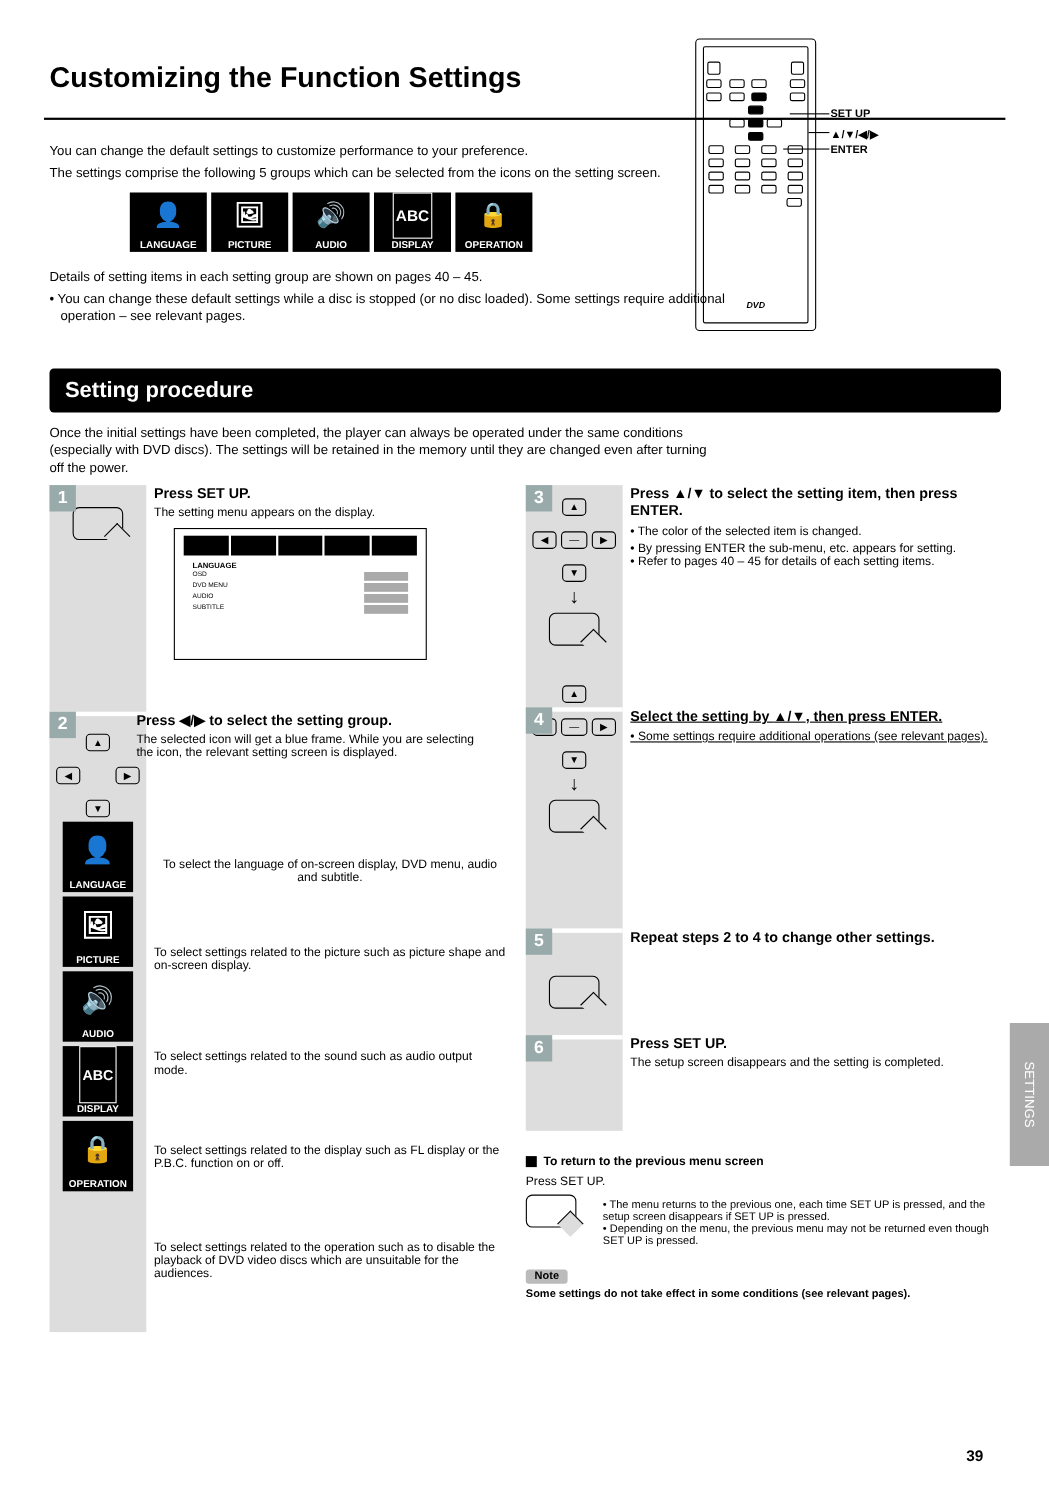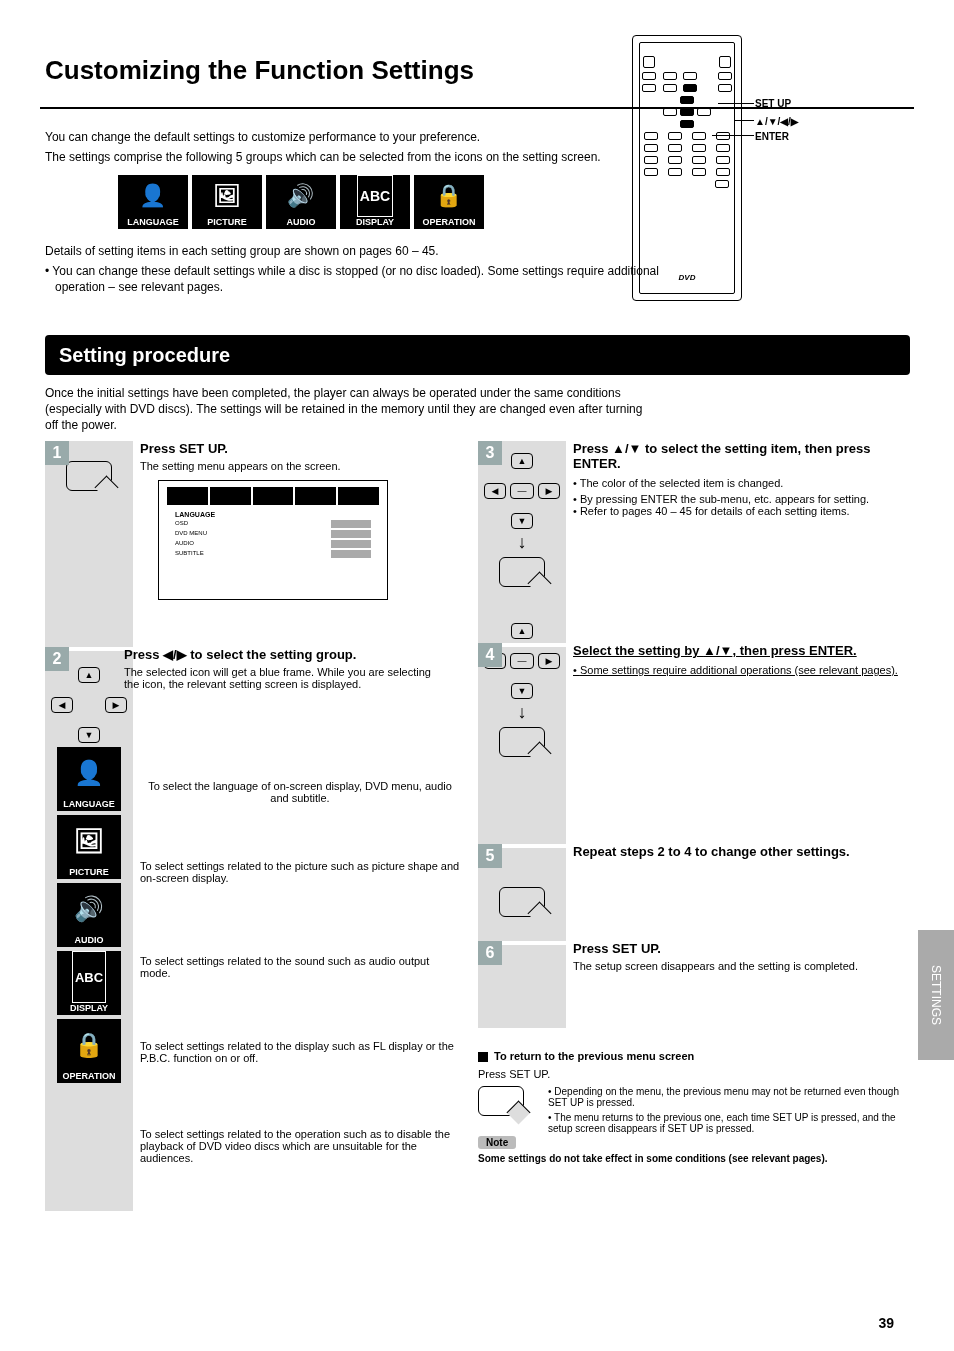--- a/index.html
+++ b/index.html
@@ -199,21 +199,21 @@
     <div class="icon-box">
         <div class="glyph" style="font-size:14px;border:1px solid #fff;padding:1px 2px;">ABC</div>
         <div class="caption">DISPLAY</div>
       </div>
     <div class="icon-box">
         <div class="glyph">🔒</div>
         <div class="caption">OPERATION</div>
       </div>
   </div>
 
-  <div class="intro-line" style="top:244px;">Details of setting items in each setting group are shown on pages 60 – 45.</div>
+  <div class="intro-line" style="top:244px;">Details of setting items in each setting group are shown on pages 40 – 45.</div>
   <div class="intro-line" style="top:264px;">• You can change these default settings while a disc is stopped (or no disc loaded). Some settings require additional</div>
   <div class="intro-line" style="top:280px;left:55px;">operation – see relevant pages.</div>
 
   <div class="black-bar">
       <span>Setting procedure</span>
     </div>
 
   <div class="sub-head" style="top:386px;">Once the initial settings have been completed, the player can always be operated under the same conditions</div>
   <div class="sub-head" style="top:402px;">(especially with DVD discs). The settings will be retained in the memory until they are changed even after turning</div>
   <div class="sub-head" style="top:418px;">off the power.</div>
@@ -288,21 +288,21 @@
 
   <div class="step-number" style="top:441px;left:45px;">1</div>
   <div class="step-number" style="top:647px;left:45px;">2</div>
   <div class="step-number" style="top:441px;left:478px;">3</div>
   <div class="step-number" style="top:643px;left:478px;">4</div>
   <div class="step-number" style="top:844px;left:478px;">5</div>
   <div class="step-number" style="top:941px;left:478px;">6</div>
 
   <div class="step-body" style="top:441px;left:140px;width:320px;">
     <div class="step-title">Press SET UP.</div>
-    <div style="margin-top:4px;">The setting menu appears on the screen.</div>
+    <div style="margin-top:4px;">The setting menu appears on the display.</div>
     <div class="screen-mock" style="margin-left:18px;">
       <div style="display:flex;gap:2px;margin:6px 8px;">
         <div style="flex:1;height:18px;background:#000;"></div>
         <div style="flex:1;height:18px;background:#000;"></div>
         <div style="flex:1;height:18px;background:#000;"></div>
         <div style="flex:1;height:18px;background:#000;"></div>
         <div style="flex:1;height:18px;background:#000;"></div>
       </div>
       <div style="font-size:7px;margin-left:16px;font-weight:bold;">LANGUAGE</div>
       <div style="display:flex;font-size:6px;margin:2px 16px;">
@@ -362,25 +362,25 @@
   </div>
 
   <div class="step-body" style="top:1050px;left:478px;width:430px;">
     <div><span class="bullet-sq"></span><b>To return to the previous menu screen</b></div>
     <div style="margin-top:6px;">Press SET UP.</div>
     <div style="margin-top:6px;display:flex;gap:10px;">
       <div style="width:60px;">
         <div class="hand-icon" style="margin:0;"></div>
       </div>
       <div style="flex:1;" class="small">
+        <div style="margin-top:4px;">• <span>The menu returns to the previous one, each time SET UP is pressed, and the setup screen disappears if SET UP is pressed.</span></div>
         <div>• <span>Depending on the menu, the previous menu may not be returned even though SET UP is pressed.</span></div>
-        <div style="margin-top:4px;">• <span>The menu returns to the previous one, each time SET UP is pressed, and the setup screen disappears if SET UP is pressed.</span></div>
-      </div>
-    </div>
-    <div style="margin-top:2px;">
+      </div>
+    </div>
+    <div style="margin-top:20px;">
       <span class="note-pill">Note</span>
     </div>
     <div class="small" style="margin-top:4px;font-weight:bold;">Some settings do not take effect in some conditions (see relevant pages).</div>
   </div>
 
   <div class="side-tab">SETTINGS</div>
   <div class="page-num">39</div>
 </div>
 
 </body></html>

